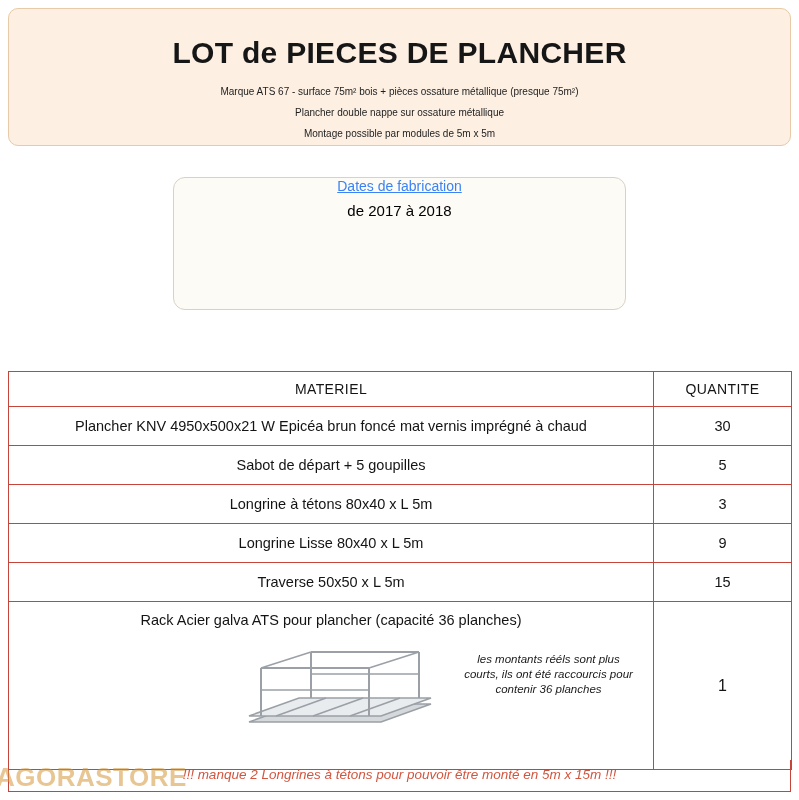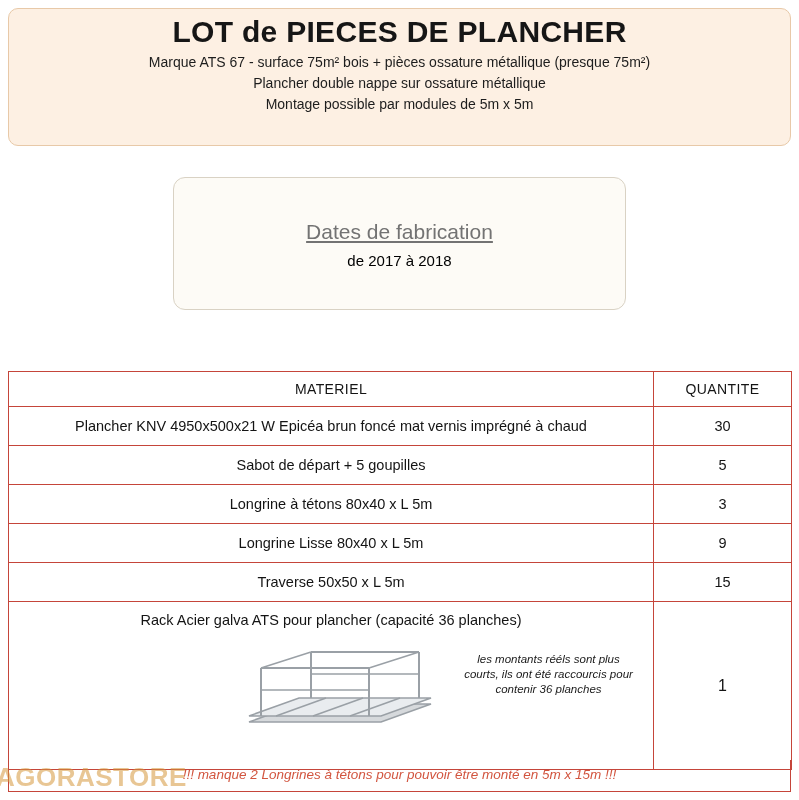--- a/index.html
+++ b/index.html
@@ -31,48 +31,47 @@
     box-sizing: border-box;
     background: #fdf0e3;
     border: 1px solid #e8c9a8;
     border-radius: 10px;
     text-align: center;
   }
   .header-title {
     font-size: 30px;
     font-weight: bold;
     letter-spacing: 0.3px;
-    margin-top: 6px;
+    margin-top: 27px;
     color: #161616;
   }
   .header-sub {
-    font-size: 14px;
+    font-size: 10px;
     line-height: 21px;
-    margin-top: 3px;
+    margin-top: 11px;
     color: #1d1d1d;
   }
 
   
   .dates-box {
     position: absolute;
     left: 173px;
     top: 177px;
     width: 453px;
     height: 133px;
     box-sizing: border-box;
     background: #fdfbf6;
     border: 1px solid #d9d2c4;
     border-radius: 12px;
     text-align: center;
   }
   .dates-title {
-    margin-top: 42px;
-    font-size: 21px;
+    font-size: 14px;
     text-decoration: underline;
-    color: #737373;
+    color: #3b82f6;
   }
   .dates-sub {
     margin-top: 8px;
     font-size: 15px;
     color: #000000;
   }
 
   
   .table-wrap {
     position: absolute;

